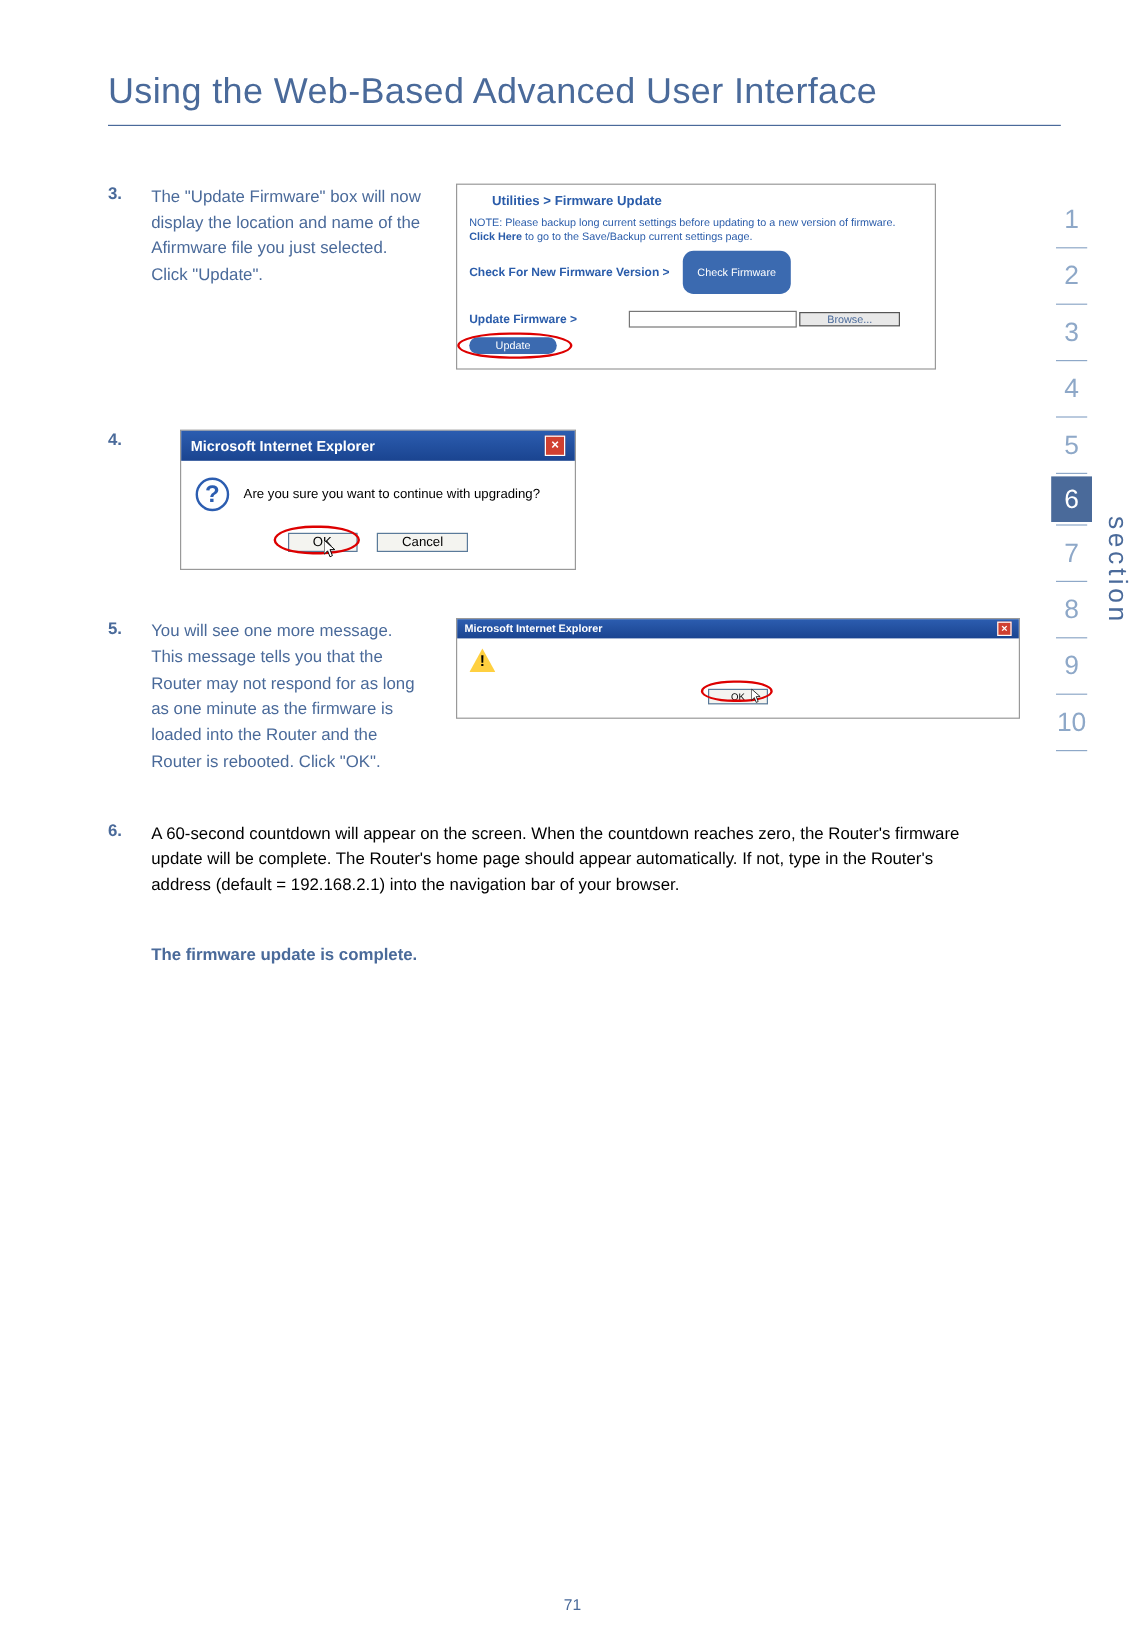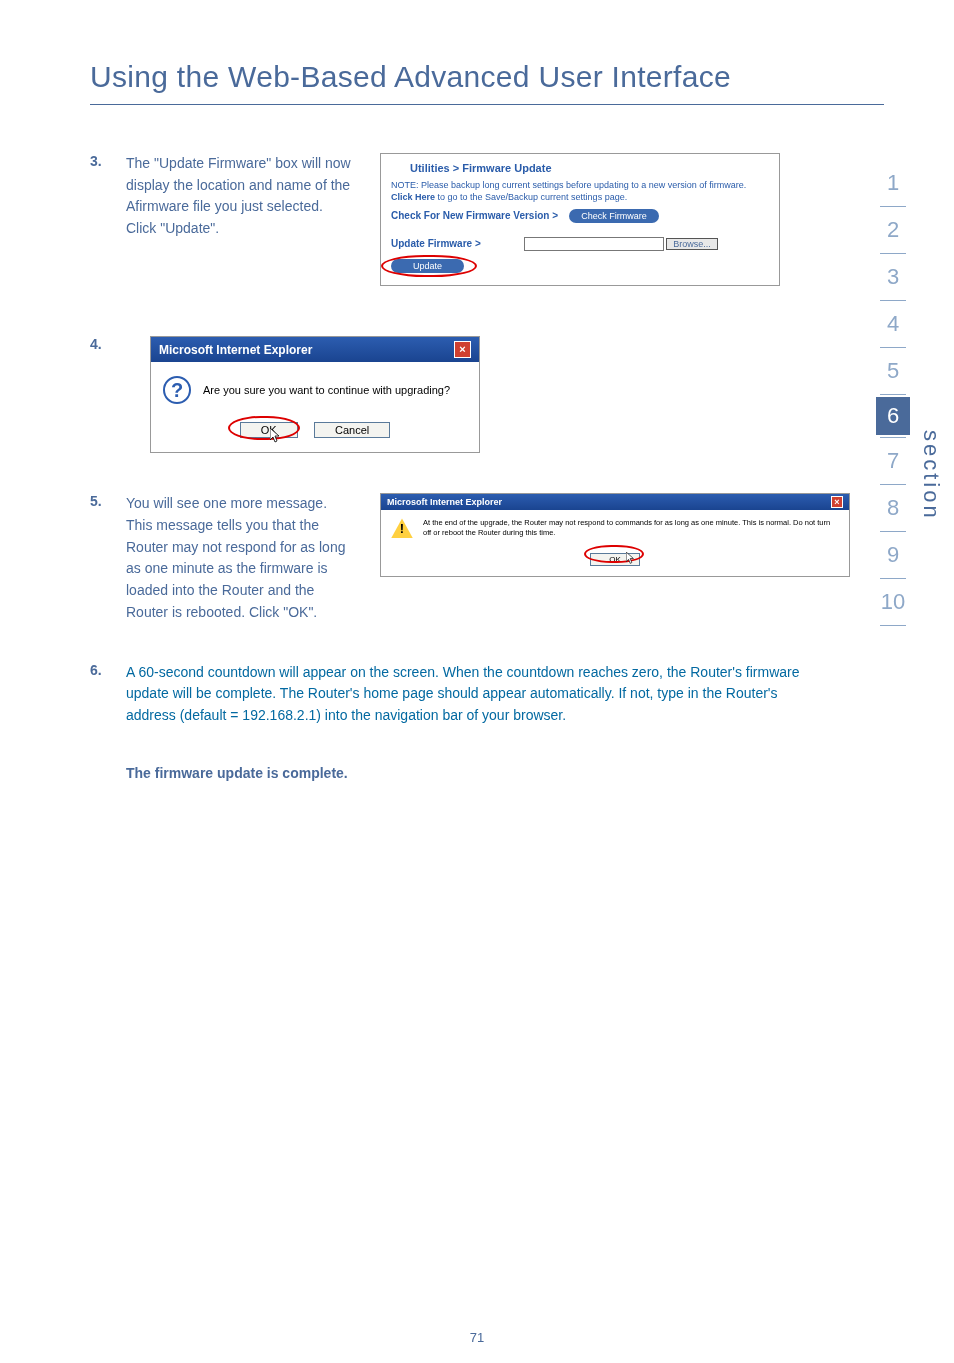--- a/index.html
+++ b/index.html
@@ -37,57 +37,57 @@
     flex-shrink: 0;
   }
   .step-text {
     color: #4a6a9a;
     font-size: 14px;
     line-height: 1.55;
     width: 240px;
     padding-right: 10px;
   }
   .step-text-wide {
-    color: #0369a1;
+    color: #000000;
     font-size: 14px;
     line-height: 1.55;
     width: 680px;
   }
   .fig {
     border: 1px solid #999;
     background: #fff;
     flex-shrink: 0;
   }
   .fig-1 { width: 400px; margin-left: 14px; padding: 8px 10px 12px 10px; font-size: 10px; }
   .fig-1 .fu-heading { color: #2a5caa; font-weight: bold; font-size: 11px; margin-bottom: 6px; padding-left: 19px; }
   .fig-1 .fu-text { color: #2a5caa; font-size: 9px; line-height: 1.3; margin-bottom: 6px; }
   .fig-1 .fu-label { color: #2a5caa; font-weight: bold; font-size: 10px; display: inline-block; }
   .fig-1 .pill {
     display: inline-block;
     background: #3b6ab0;
     color: #fff;
     border-radius: 9px;
-    padding: 2px 12px;
+    padding: 13px 12px;
     font-size: 9px;
     vertical-align: middle;
   }
   .fig-1 .row { margin: 6px 0; }
   .fig-1 .fileinput {
     display: inline-block;
     border: 1px solid #777;
     width: 140px;
     height: 14px;
     vertical-align: middle;
     margin-left: 40px;
   }
   .fig-1 .browse {
     display: inline-block;
     border: 1px solid #555;
     background: #e8e8e8;
-    padding: 0 6px;
+    padding: 0 22px;
     font-size: 9px;
     vertical-align: middle;
   }
   .fig-1 .update-row { text-align: left; margin-top: 8px; }
   .fig-1 .pill-update {
     display: inline-block;
     background: #3b6ab0;
     color: #fff;
     border-radius: 9px;
     padding: 2px 22px;
@@ -265,21 +265,20 @@
 <div class="content-block" style="margin-top:40px;">
   <div class="step-num">5.</div>
   <div class="step-text">You will see one more message. This message tells you that the Router may not respond for as long as one minute as the firmware is loaded into the Router and the Router is rebooted. Click "OK".</div>
   <div class="fig fig-3">
     <div class="dlg-title" style="font-size:9px; padding:2px 6px;">
       <span>Microsoft Internet Explorer</span>
       <span class="dlg-close" style="width:12px;height:12px;font-size:9px;line-height:10px;">×</span>
     </div>
     <div class="dlg-body3">
       <div class="warn-icon"></div>
-      <div class="dlg-msg3">At the end of the upgrade, the Router may not respond to commands for as long as one minute. This is normal. Do not turn off or reboot the Router during this time.</div>
     </div>
     <div class="dlg-btns3">
       <span style="position:relative; display:inline-block;">
         <span class="winbtn3">OK</span>
         <span class="red-oval" style="left:-6px; top:-3px; width:60px; height:18px;"></span>
         <span class="cursor" style="left:36px; top:4px;">
           <svg width="10" height="13" viewBox="0 0 12 16">
               <path d="M0 0 L0 12 L3 9 L5 14 L7 13 L5 8 L9 8 Z" fill="#fff" stroke="#000" stroke-width="0.8"></path>
             </svg>
         </span>

